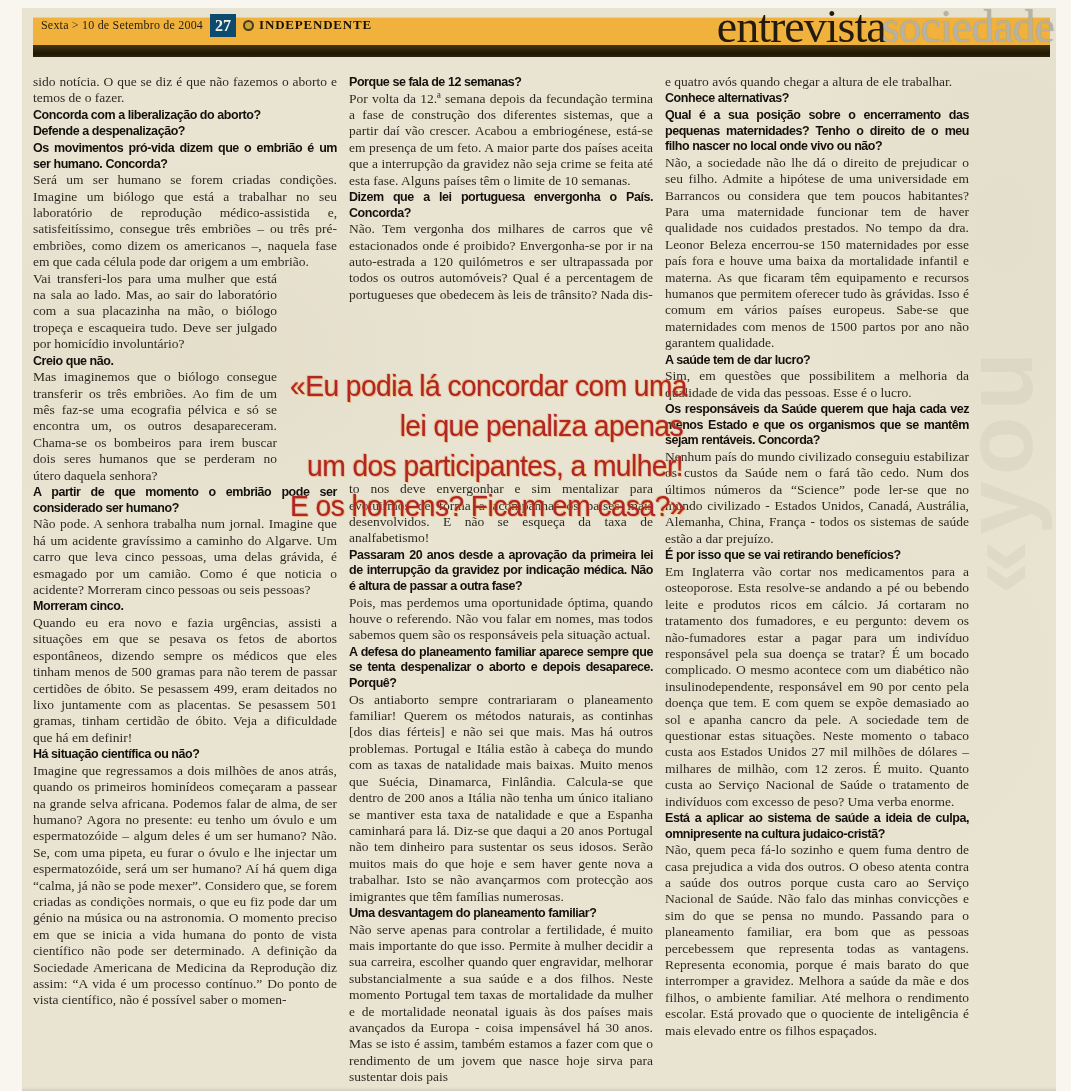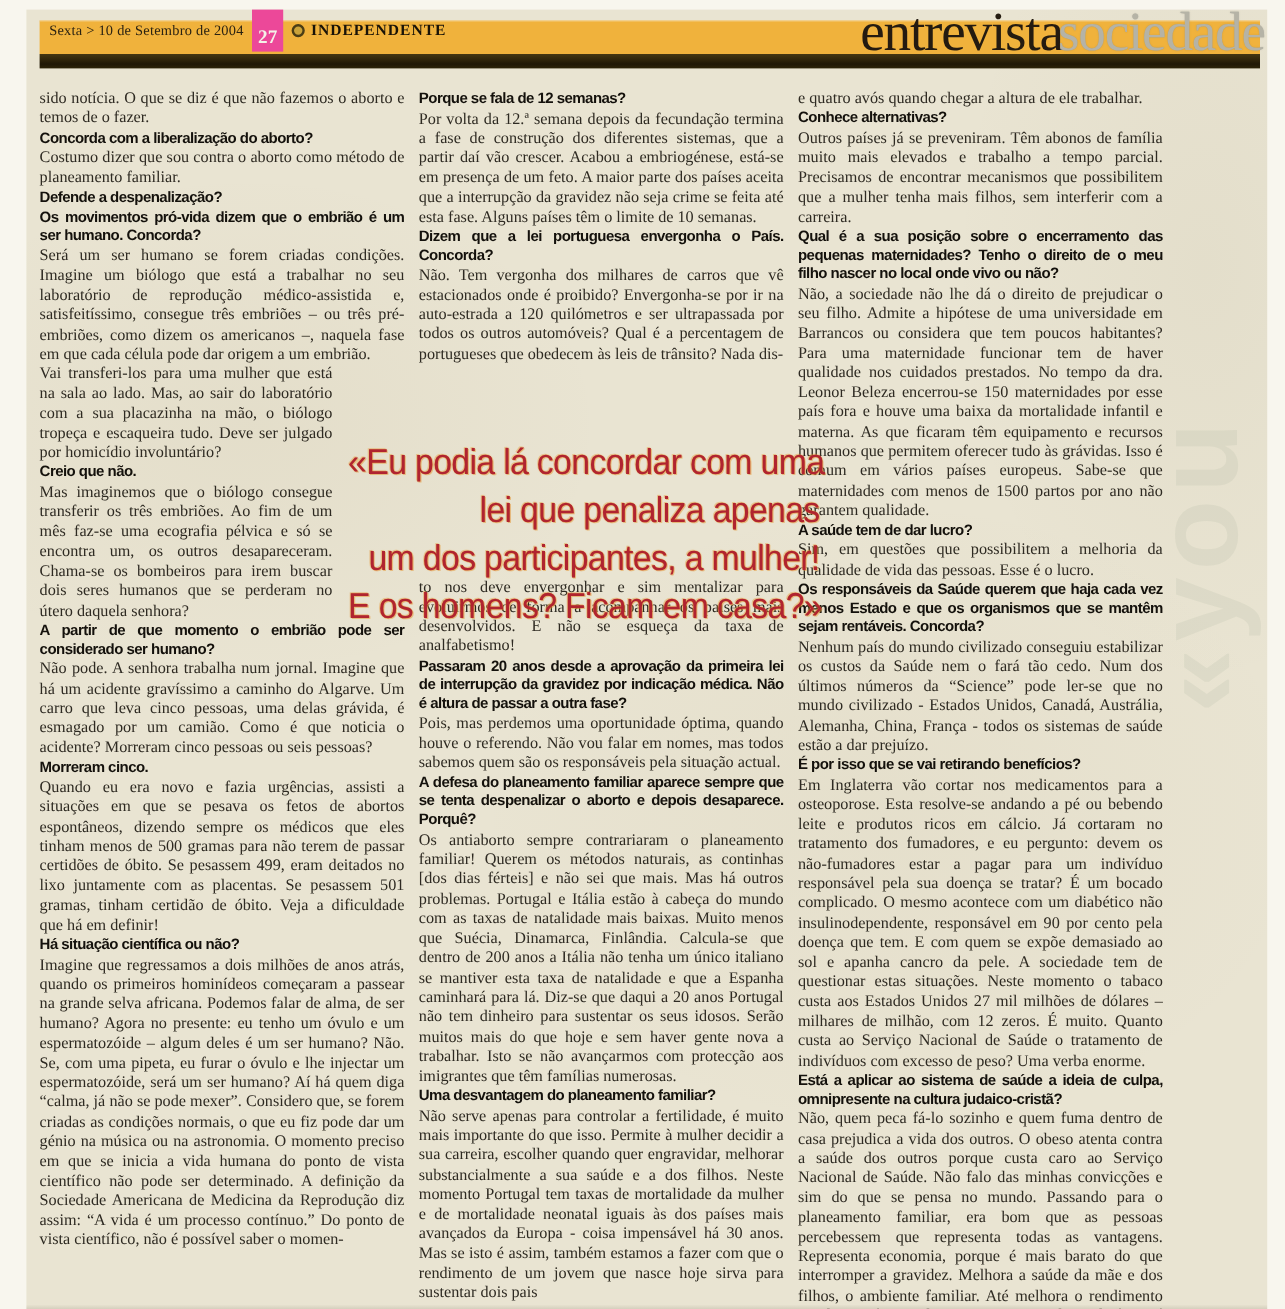--- a/index.html
+++ b/index.html
@@ -10,22 +10,22 @@
       radial-gradient(ellipse 420px 300px at 18% 32%,rgba(140,120,70,.06),transparent 70%),
       radial-gradient(ellipse 500px 380px at 70% 62%,rgba(150,130,80,.05),transparent 70%),
       radial-gradient(ellipse 300px 500px at 95% 20%,rgba(120,110,70,.05),transparent 70%);}
   
   .masthead{position:absolute;left:11px;top:9px;width:1017px;height:28px;
     background:#f0b23c;box-shadow:inset 0 1px 0 rgba(255,255,255,.35);}
   .masthead-rule{position:absolute;left:11px;top:37px;width:1017px;height:12px;
     background:linear-gradient(#453712,#201806 70%,#2d2409);}
   .mast-left{position:absolute;left:8px;top:0;height:16px;display:flex;align-items:center;gap:5px;}
   .mast-date{font:12px "Liberation Serif",serif;color:#2a2212;letter-spacing:.2px;}
-  .pagenum{background:#ec4899;color:#f4f2e8;font:bold 16px/1 "Liberation Serif",serif;
-    padding:16px 5px 3px;margin-left:2px;}
+  .pagenum{background:#0c4a6e;color:#f4f2e8;font:bold 16px/1 "Liberation Serif",serif;
+    padding:4px 5px 3px;margin-left:2px;}
   .ring{width:7px;height:7px;border:2px solid #4a3d15;border-radius:50%;
     background:#caa33a;display:inline-block;margin-left:2px;}
   .mast-paper{font:bold 13px "Liberation Serif",serif;color:#191307;letter-spacing:.8px;}
   .section-title{position:absolute;right:-4px;top:-17px;line-height:1;white-space:nowrap;margin-left:32px;}
   .section-primary{font:46px "Liberation Serif",serif;color:#241b10;letter-spacing:-1px;}
   .section-secondary{font:46px "Liberation Serif",serif;color:#b5b3a6;letter-spacing:-1px;
     margin-left:-4px;text-shadow:0 0 1px rgba(120,118,108,.5);}
   
   .columns{position:absolute;left:11px;top:66px;width:1012px;display:flex;gap:12px;}
   .col{width:304px;flex:0 0 304px;}
@@ -66,21 +66,20 @@
     <div class="section-title">
       <span class="section-primary">entrevista</span><span class="section-secondary">sociedade</span>
     </div>
   </div>
   <div class="masthead-rule"></div>
 
   <div class="columns">
     <div class="col">
         <p class="a">sido notícia. O que se diz é que não fazemos o aborto e temos de o fazer.</p>
         <p class="q">Concorda com a liberalização do aborto?</p>
-        <p class="a">Costumo dizer que sou contra o aborto como método de planeamento familiar.</p>
         <p class="q">Defende a despenalização?</p>
         <p class="q">Os movimentos pró-vida dizem que o embrião é um ser humano. Concorda?</p>
         <p class="a">Será um ser humano se forem criadas condições. Imagine um biólogo que está a trabalhar no seu laboratório de reprodução médico-assistida e, satisfeitíssimo, consegue três embriões – ou três pré-embriões, como dizem os americanos –, naquela fase em que cada célula pode dar origem a um embrião.</p>
         <p class="a"><span class="float-spacer"></span>Vai transferi-los para uma mulher que está na sala ao lado. Mas, ao sair do laboratório com a sua placazinha na mão, o biólogo tropeça e escaqueira tudo. Deve ser julgado por homicídio involuntário?</p>
         <p class="q">Creio que não.</p>
         <p class="a">Mas imaginemos que o biólogo consegue transferir os três embriões. Ao fim de um mês faz-se uma ecografia pélvica e só se encontra um, os outros desapareceram. Chama-se os bombeiros para irem buscar dois seres humanos que se perderam no útero daquela senhora?</p>
         <p class="q">A partir de que momento o embrião pode ser considerado ser humano?</p>
         <p class="a">Não pode. A senhora trabalha num jornal. Imagine que há um acidente gravíssimo a caminho do Algarve. Um carro que leva cinco pessoas, uma delas grávida, é esmagado por um camião. Como é que noticia o acidente? Morreram cinco pessoas ou seis pessoas?</p>
         <p class="q">Morreram cinco.</p>
         <p class="a">Quando eu era novo e fazia urgências, assisti a situações em que se pesava os fetos de abortos espontâneos, dizendo sempre os médicos que eles tinham menos de 500 gramas para não terem de passar certidões de óbito. Se pesassem 499, eram deitados no lixo juntamente com as placentas. Se pesassem 501 gramas, tinham certidão de óbito. Veja a dificuldade que há em definir!</p>
@@ -97,21 +96,20 @@
         <p class="q">Passaram 20 anos desde a aprovação da primeira lei de interrupção da gravidez por indicação médica. Não é altura de passar a outra fase?</p>
         <p class="a">Pois, mas perdemos uma oportunidade óptima, quando houve o referendo. Não vou falar em nomes, mas todos sabemos quem são os responsáveis pela situação actual.</p>
         <p class="q">A defesa do planeamento familiar aparece sempre que se tenta despenalizar o aborto e depois desaparece. Porquê?</p>
         <p class="a">Os antiaborto sempre contrariaram o planeamento familiar! Querem os métodos naturais, as continhas [dos dias férteis] e não sei que mais. Mas há outros problemas. Portugal e Itália estão à cabeça do mundo com as taxas de natalidade mais baixas. Muito menos que Suécia, Dinamarca, Finlândia. Calcula-se que dentro de 200 anos a Itália não tenha um único italiano se mantiver esta taxa de natalidade e que a Espanha caminhará para lá. Diz-se que daqui a 20 anos Portugal não tem dinheiro para sustentar os seus idosos. Serão muitos mais do que hoje e sem haver gente nova a trabalhar. Isto se não avançarmos com protecção aos imigrantes que têm famílias numerosas.</p>
         <p class="q">Uma desvantagem do planeamento familiar?</p>
         <p class="a">Não serve apenas para controlar a fertilidade, é muito mais importante do que isso. Permite à mulher decidir a sua carreira, escolher quando quer engravidar, melhorar substancialmente a sua saúde e a dos filhos. Neste momento Portugal tem taxas de mortalidade da mulher e de mortalidade neonatal iguais às dos países mais avançados da Europa - coisa impensável há 30 anos. Mas se isto é assim, também estamos a fazer com que o rendimento de um jovem que nasce hoje sirva para sustentar dois pais</p>
       </div>
     <div class="col">
         <p class="a">e quatro avós quando chegar a altura de ele trabalhar.</p>
         <p class="q">Conhece alternativas?</p>
-        <p class="a">Outros países já se preveniram. Têm abonos de família muito mais elevados e trabalho a tempo parcial. Precisamos de encontrar mecanismos que possibilitem que a mulher tenha mais filhos, sem interferir com a carreira.</p>
         <p class="q">Qual é a sua posição sobre o encerramento das pequenas maternidades? Tenho o direito de o meu filho nascer no local onde vivo ou não?</p>
         <p class="a">Não, a sociedade não lhe dá o direito de prejudicar o seu filho. Admite a hipótese de uma universidade em Barrancos ou considera que tem poucos habitantes? Para uma maternidade funcionar tem de haver qualidade nos cuidados prestados. No tempo da dra. Leonor Beleza encerrou-se 150 maternidades por esse país fora e houve uma baixa da mortalidade infantil e materna. As que ficaram têm equipamento e recursos humanos que permitem oferecer tudo às grávidas. Isso é comum em vários países europeus. Sabe-se que maternidades com menos de 1500 partos por ano não garantem qualidade.</p>
         <p class="q">A saúde tem de dar lucro?</p>
         <p class="a">Sim, em questões que possibilitem a melhoria da qualidade de vida das pessoas. Esse é o lucro.</p>
         <p class="q">Os responsáveis da Saúde querem que haja cada vez menos Estado e que os organismos que se mantêm sejam rentáveis. Concorda?</p>
         <p class="a">Nenhum país do mundo civilizado conseguiu estabilizar os custos da Saúde nem o fará tão cedo. Num dos últimos números da “Science” pode ler-se que no mundo civilizado - Estados Unidos, Canadá, Austrália, Alemanha, China, França - todos os sistemas de saúde estão a dar prejuízo.</p>
         <p class="q">É por isso que se vai retirando benefícios?</p>
         <p class="a">Em Inglaterra vão cortar nos medicamentos para a osteoporose. Esta resolve-se andando a pé ou bebendo leite e produtos ricos em cálcio. Já cortaram no tratamento dos fumadores, e eu pergunto: devem os não-fumadores estar a pagar para um indivíduo responsável pela sua doença se tratar? É um bocado complicado. O mesmo acontece com um diabético não insulinodependente, responsável em 90 por cento pela doença que tem. E com quem se expõe demasiado ao sol e apanha cancro da pele. A sociedade tem de questionar estas situações. Neste momento o tabaco custa aos Estados Unidos 27 mil milhões de dólares – milhares de milhão, com 12 zeros. É muito. Quanto custa ao Serviço Nacional de Saúde o tratamento de indivíduos com excesso de peso? Uma verba enorme.</p>
         <p class="q">Está a aplicar ao sistema de saúde a ideia de culpa, omnipresente na cultura judaico-cristã?</p>
         <p class="a">Não, quem peca fá-lo sozinho e quem fuma dentro de casa prejudica a vida dos outros. O obeso atenta contra a saúde dos outros porque custa caro ao Serviço Nacional de Saúde. Não falo das minhas convicções e sim do que se pensa no mundo. Passando para o planeamento familiar, era bom que as pessoas percebessem que representa todas as vantagens. Representa economia, porque é mais barato do que interromper a gravidez. Melhora a saúde da mãe e dos filhos, o ambiente familiar. Até melhora o rendimento escolar. Está provado que o quociente de inteligência é mais elevado entre os filhos espaçados.</p>

